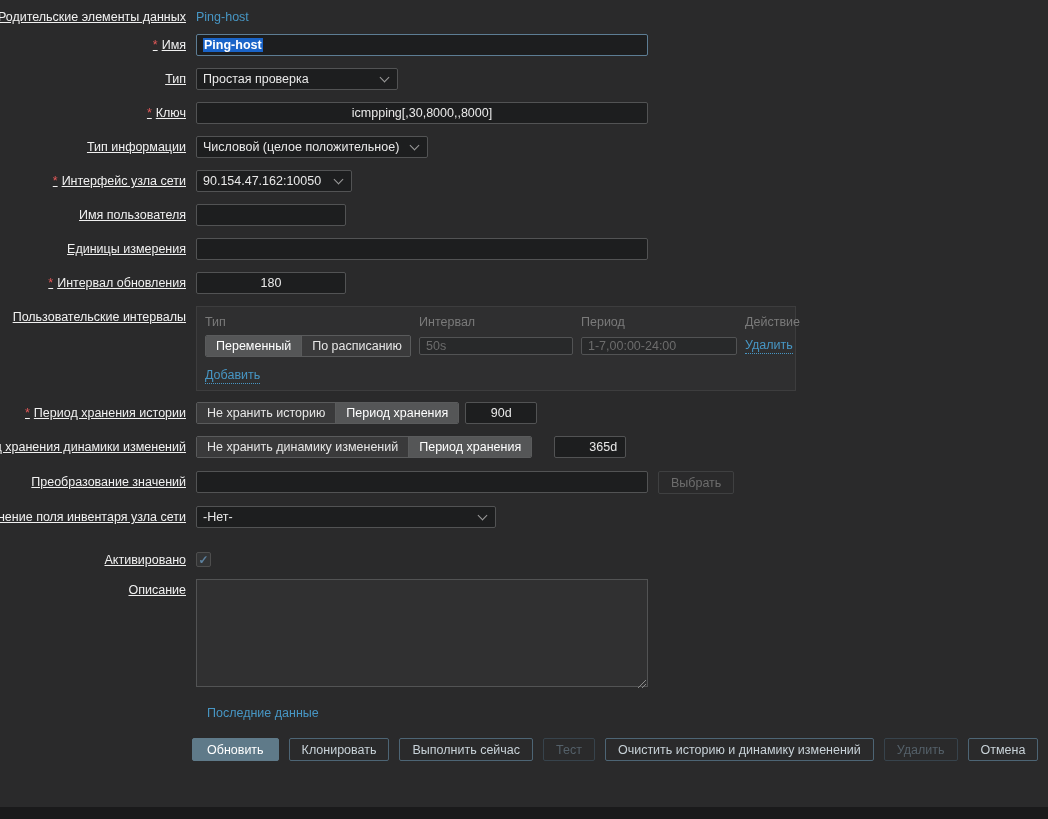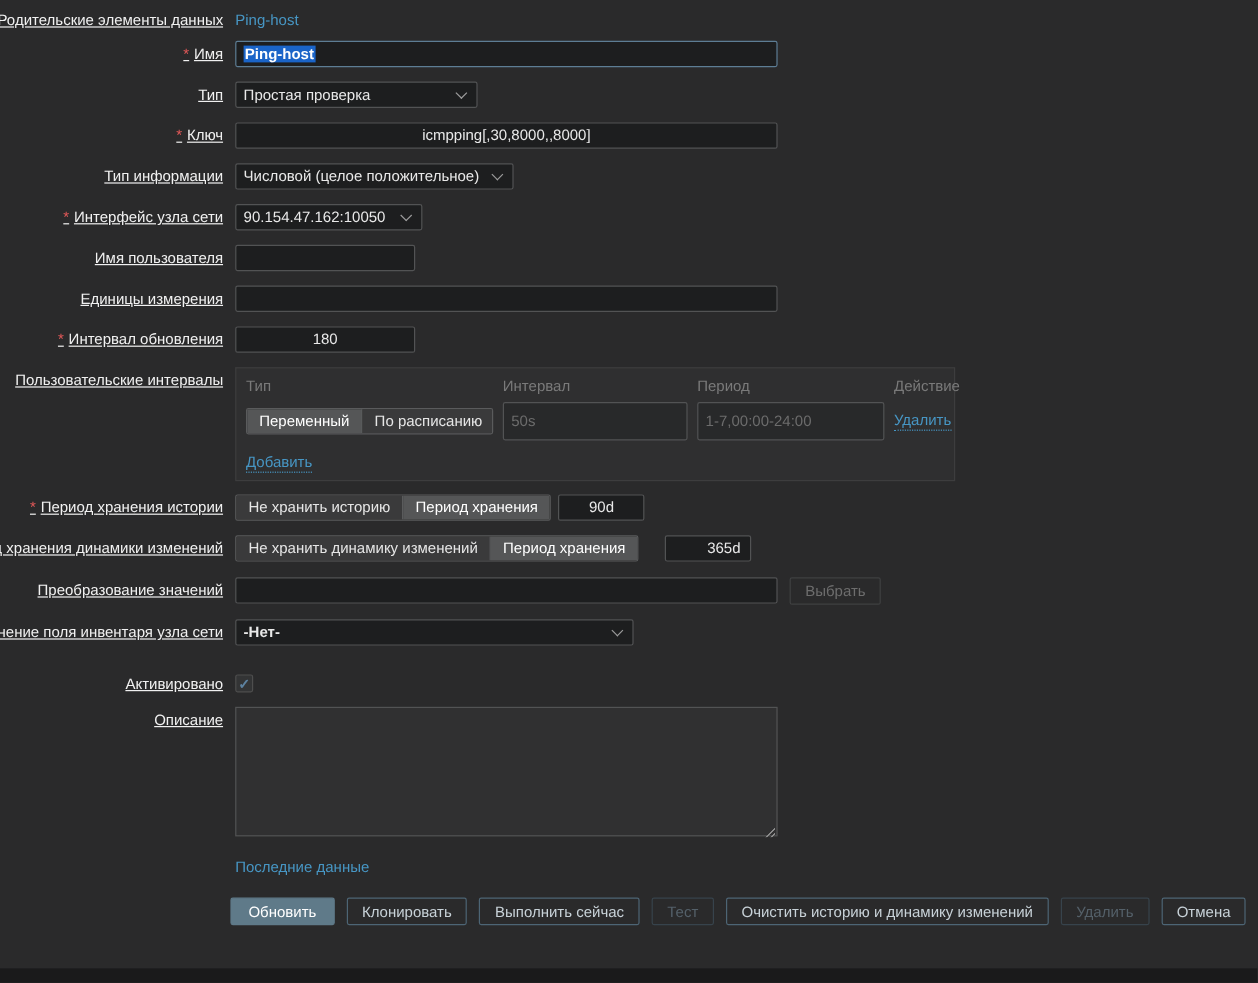--- a/index.html
+++ b/index.html
@@ -31,41 +31,41 @@
   .ctl{margin-left:10px; display:flex; align-items:flex-start;}
 
   .input, .select{
     height:22px; background:var(--input_bg); border:1px solid var(--input_border);
     color:var(--value_text); display:flex; align-items:center; padding:0 6px;
     border-radius:2px;
   }
   input.input{display:inline-block; padding:0 6px; font-family:"Liberation Sans",sans-serif; font-size:12.5px; outline:none;text-align:center;}
   input.input::placeholder{color:var(--placeholder); opacity:1;}
   .w452{width:452px;} .w232{width:232px;} .w202{width:202px;} .w176{width:156px;}
-  .w150{width:150px;} .w320{width:332px;font-weight:bold;} .w72{width:72px;}
+  .w150{width:150px;} .w320{width:300px;} .w72{width:72px;}
   .focusborder{border-color:#5d7d94;}
   .sel{background:var(--selection_bg); color:#fff; padding:0 1px; font-weight:bold;}
 
   .select{justify-content:space-between; cursor:default;}
   .chev{
     width:7px; height:7px; border-right:1.5px solid #9c9c9c; border-bottom:1.5px solid #9c9c9c;
     transform:rotate(45deg); margin:-3px 3px 0 8px; flex:none;
   }
 
   a.link{color:var(--link); text-decoration:none; cursor:pointer;}
   a.dotted{border-bottom:1px dotted var(--link); padding-bottom:1px;}
 
   .panel{
     width:600px; background:var(--panel_bg); border:1px solid var(--panel_border);
     padding:6px 8px 8px 8px;
   }
   .pgrid{display:grid; grid-template-columns:206px 154px 156px auto; column-gap:8px; align-items:center;}
   .pgrid.heads{color:var(--muted_text); margin-bottom:6px; padding-top:2px;}
   .pinput{
-    height:32px; background:var(--panel_input_bg); border:1px solid var(--input_border);
+    height:18px; background:var(--panel_input_bg); border:1px solid var(--input_border);
     color:var(--value_text); padding:0 6px; border-radius:2px; width:100%;
     font-family:"Liberation Sans",sans-serif; font-size:12.5px; outline:none;
   }
   .pinput::placeholder{color:var(--placeholder); opacity:1;}
   .addrow{margin-top:11px;}
 
   .toggle{display:inline-flex; border:1px solid var(--toggle_border); border-radius:2px; overflow:hidden; height:22px;}
   .tseg{
     background:var(--toggle_bg); color:#e6e6e6; padding:0 10px; display:flex; align-items:center;
     cursor:pointer; border-right:1px solid var(--toggle_border); white-space:nowrap;
@@ -95,21 +95,21 @@
   }
   .checkbox{
     width:15px; height:15px; background:#333435; border:1px solid #4e4e4e; border-radius:2px;
     display:flex; align-items:center; justify-content:center; cursor:pointer; margin-top:2px;
   }
   .checkbox .mark{color:var(--check_color); font-size:12px; font-weight:bold; line-height:1;}
 
   .footer{display:flex; gap:10px; padding-left:192px; margin-top:14px; align-items:center;}
   .bottom-strip{position:absolute; left:0; bottom:0; width:100%; height:12px; background:var(--strip_bg);}
   .mb10{margin-bottom:10px;} .mb11{margin-bottom:11px;} .mb13{margin-bottom:13px;}
-  .mt22{margin-top:22px;} .mb18{margin-bottom:18px;}
+  .mt22{margin-top:22px;} .mb18{margin-bottom:18px;gap:11px;}
   .pt0{padding-top:2px;}
 </style>
 </head>
 <body>
 
 <div class="form">
 
   <div class="row mb10">
     <div class="lbl pt0">
         <span class="txt">Родительские элементы данных</span>

